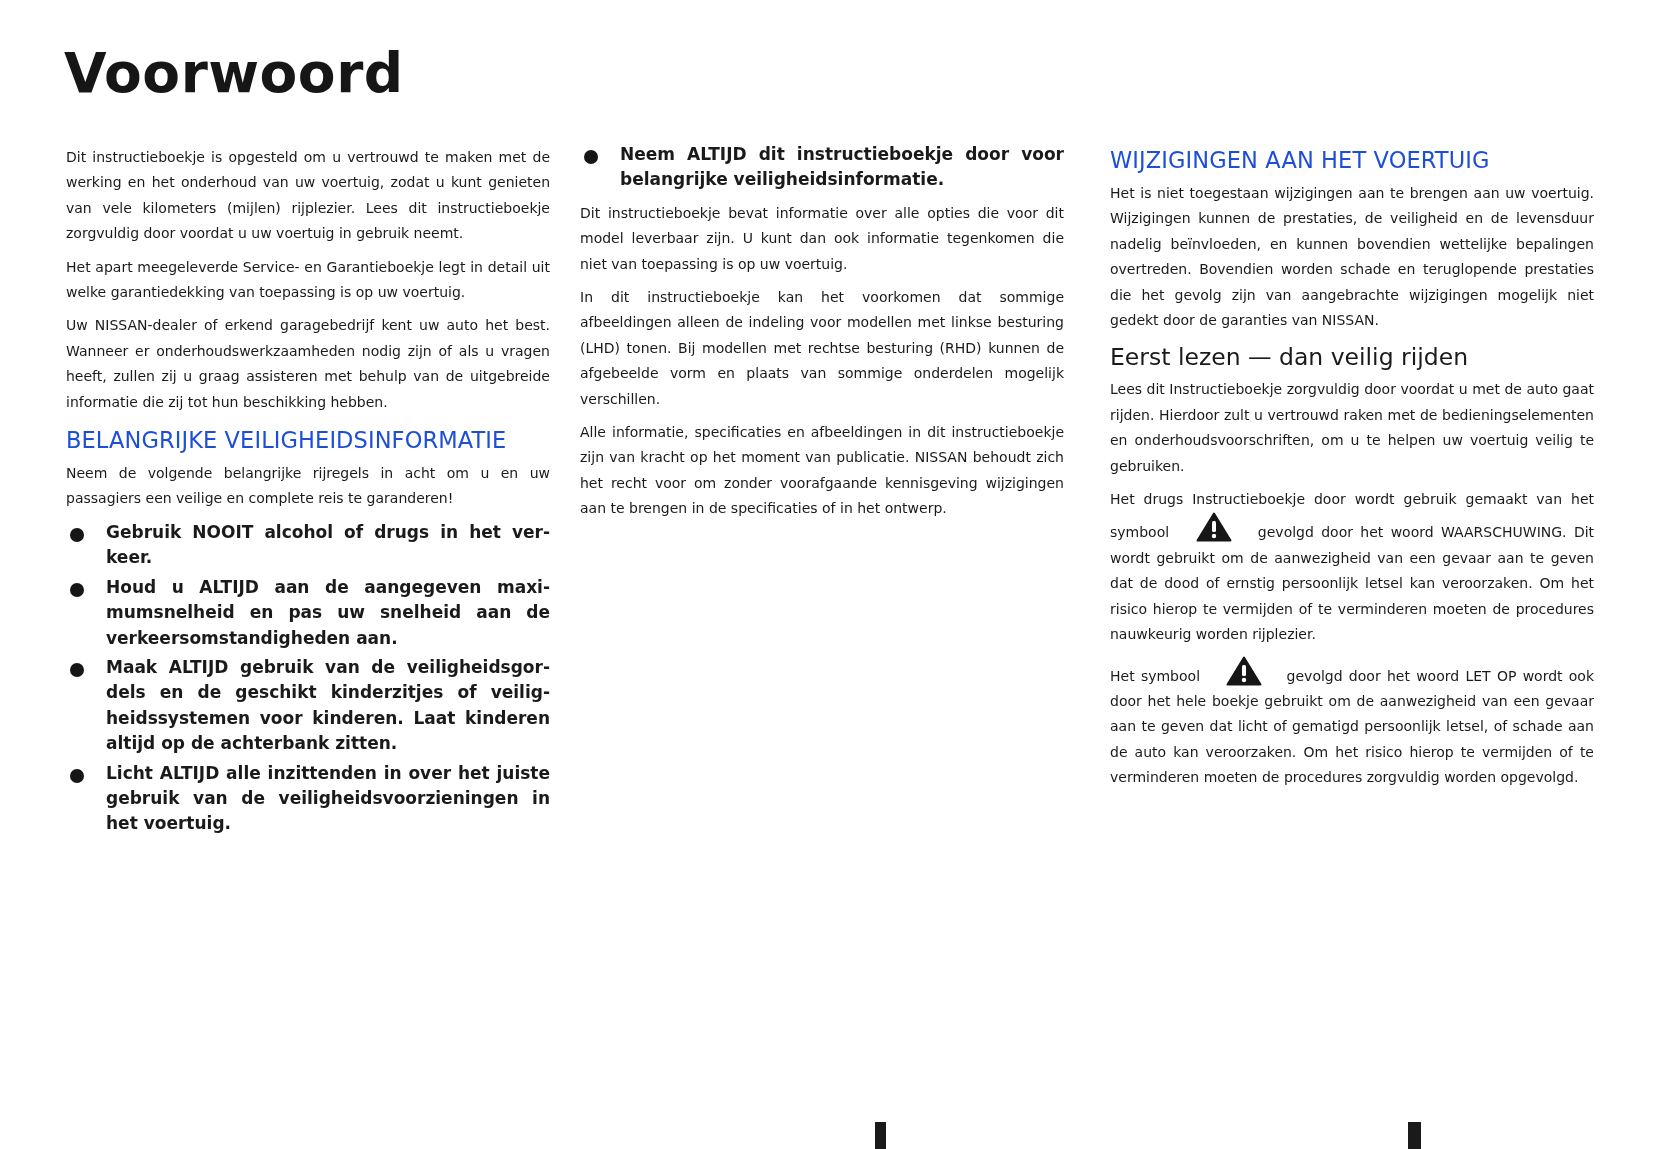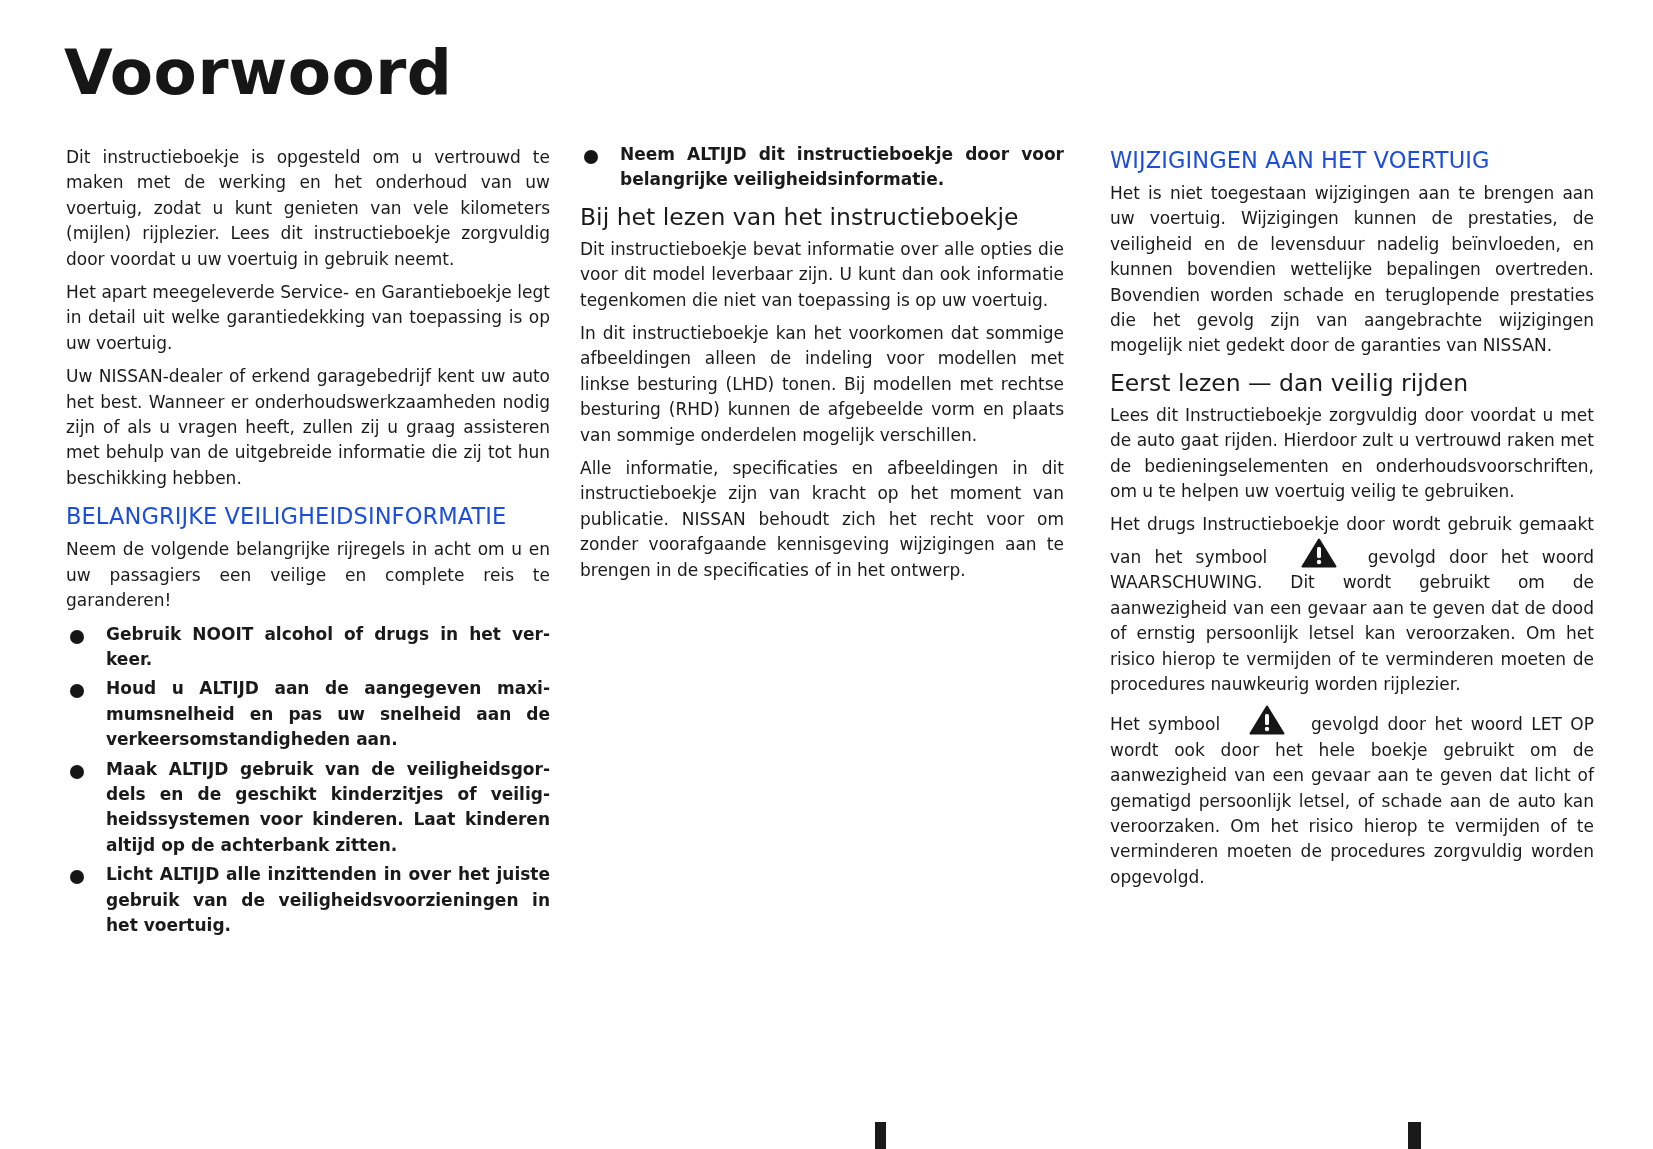--- a/index.html
+++ b/index.html
@@ -15,37 +15,37 @@
       color: #1a1a1a;
       font-family: "DejaVu Sans", "Liberation Sans", sans-serif;
     }
     .page-title {
       position: absolute;
       left: 64px;
       top: 36px;
       margin: 0;
       font-family: "DejaVu Sans", sans-serif;
       font-weight: bold;
-      font-size: 63px;
+      font-size: 55px;
       letter-spacing: 0.5px;
       line-height: 74px;
       color: #161616;
     }
     .column {
       position: absolute;
       top: 145px;
       width: 484px;
     }
     .col-1 { left: 66px; }
     .col-2 { left: 580px; top: 142px; }
     .col-3 { left: 1110px; }
 
     p.body {
       margin: 0 0 8px 0;
-      font-size: 17px;
+      font-size: 14px;
       line-height: 25.4px;
       text-align: justify;
       hyphens: manual;
     }
     .section-heading {
       margin: 10px 0 6px 0;
       font-weight: normal;
       font-size: 22.5px;
       line-height: 30px;
       letter-spacing: 0.1px;
@@ -135,21 +135,20 @@
 </div>
 
 <div class="column col-2">
   <ul class="bullets">
     <li>
       <span class="bullet-dot"></span>
       <span>Neem ALTIJD dit instructieboekje door voor belangrijke veiligheidsinformatie.</span>
     </li>
   </ul>
 
-  <h3 class="sub-heading">Bij het lezen van het instructieboekje</h3>
   <p class="body">Dit instructieboekje bevat informatie over alle opties die voor dit model leverbaar zijn. U kunt dan ook informatie tegenkomen die niet van toepassing is op uw voertuig.</p>
   <p class="body">In dit instructieboekje kan het voorkomen dat sommige afbeeldingen alleen de indeling voor modellen met linkse besturing (LHD) tonen. Bij modellen met rechtse besturing (RHD) kunnen de afgebeelde vorm en plaats van sommige onder­delen mogelijk verschillen.</p>
   <p class="body">Alle informatie, specificaties en afbeeldingen in dit instructieboekje zijn van kracht op het moment van publicatie. NISSAN behoudt zich het recht voor om zonder voorafgaande kennisgeving wijzigin­gen aan te brengen in de specificaties of in het ontwerp.</p>
 </div>
 
 <div class="column col-3">
   <h2 class="section-heading first">WIJZIGINGEN AAN HET VOERTUIG</h2>
   <p class="body">Het is niet toegestaan wijzigingen aan te brengen aan uw voertuig. Wijzigingen kunnen de prestaties, de veiligheid en de levensduur nadelig beïnvloe­den, en kunnen bovendien wettelijke bepalingen overtreden. Bovendien worden schade en terug­lopende prestaties die het gevolg zijn van aange­brachte wijzigingen mogelijk niet gedekt door de garanties van NISSAN.</p>
 
   <h3 class="sub-heading">Eerst lezen — dan veilig rijden</h3>

